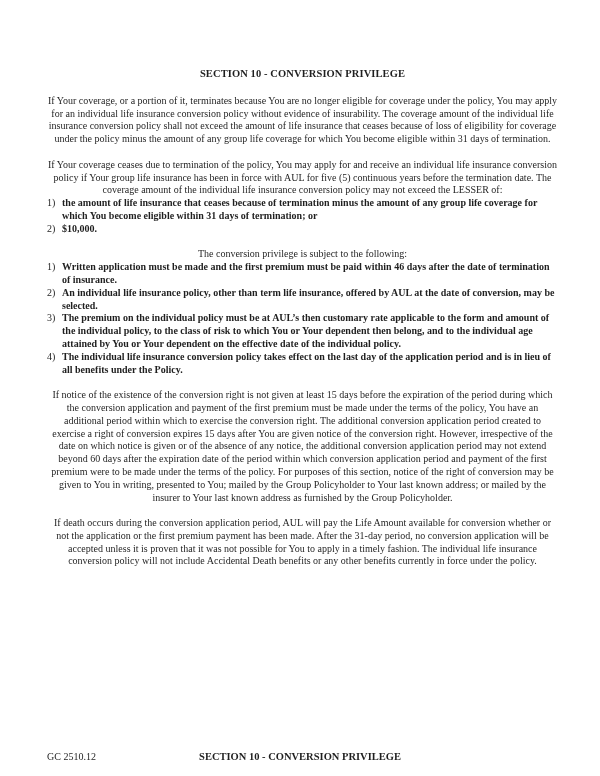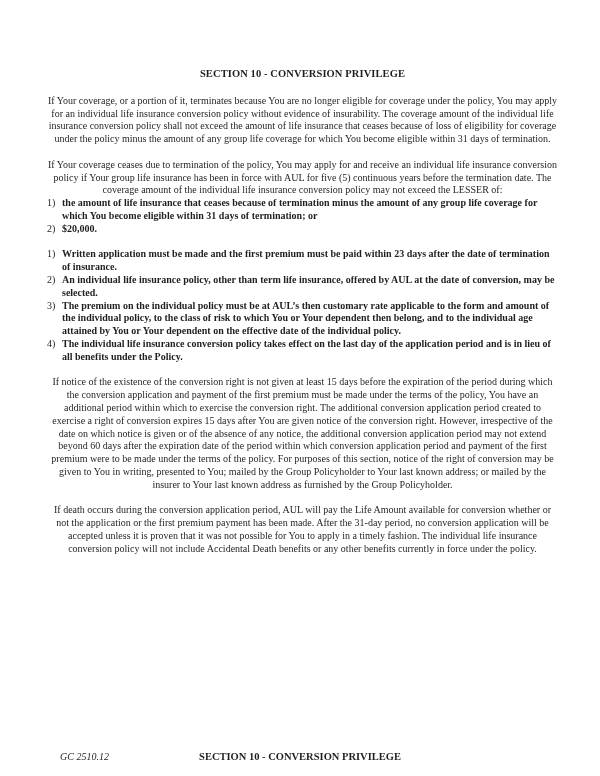--- a/index.html
+++ b/index.html
@@ -34,21 +34,21 @@
   .li { display: flex; }
   .li .num { flex: 0 0 15px; width: 15px; }
   .li .txt { flex: 1; font-weight: bold; }
   .footer-row {
     position: absolute;
     top: 719px;
     left: 0;
     width: 600px;
     height: 13px;
   }
-  .f-left { position: absolute; left: 60px; top: 0; font-style: italic; }
+  .f-left { position: absolute; left: 47px; top: 0; }
   .f-center {
     position: absolute; left: 0; right: 0; top: 0;
     text-align: center; font-weight: bold; font-size: 10.5px;
   }
   .f-right {
     position: absolute; top: 761px; right: 50px;
   }
 </style>
 </head>
 <body>
@@ -62,29 +62,30 @@
 
     <p class="para no-gap">If Your coverage ceases due to termination of the policy, You may apply for and receive an individual life insurance conversion policy if Your group life insurance has been in force with AUL for five (5) continuous years before the termination date. The coverage amount of the individual life insurance conversion policy may not exceed the LESSER of:</p>
 
     <div class="num-list">
       <div class="li">
         <span class="num">1)</span>
         <span class="txt">the amount of life insurance that ceases because of termination minus the amount of any group life coverage for which You become eligible within 31 days of termination; or</span>
       </div>
       <div class="li">
         <span class="num">2)</span>
-        <span class="txt">$20,000.</span>
+        <span class="txt">$10,000.</span>
       </div>
     </div>
 
+    <p class="para no-gap">The conversion privilege is subject to the following:</p>
 
     <div class="num-list">
       <div class="li">
         <span class="num">1)</span>
-        <span class="txt">Written application must be made and the first premium must be paid within 23 days after the date of termination of insurance.</span>
+        <span class="txt">Written application must be made and the first premium must be paid within 46 days after the date of termination of insurance.</span>
       </div>
       <div class="li">
         <span class="num">2)</span>
         <span class="txt">An individual life insurance policy, other than term life insurance, offered by AUL at the date of conversion, may be selected.</span>
       </div>
       <div class="li">
         <span class="num">3)</span>
         <span class="txt">The premium on the individual policy must be at AUL’s then customary rate applicable to the form and amount of the individual policy, to the class of risk to which You or Your dependent then belong, and to the individual age attained by You or Your dependent on the effective date of the individual policy.</span>
       </div>
       <div class="li">

